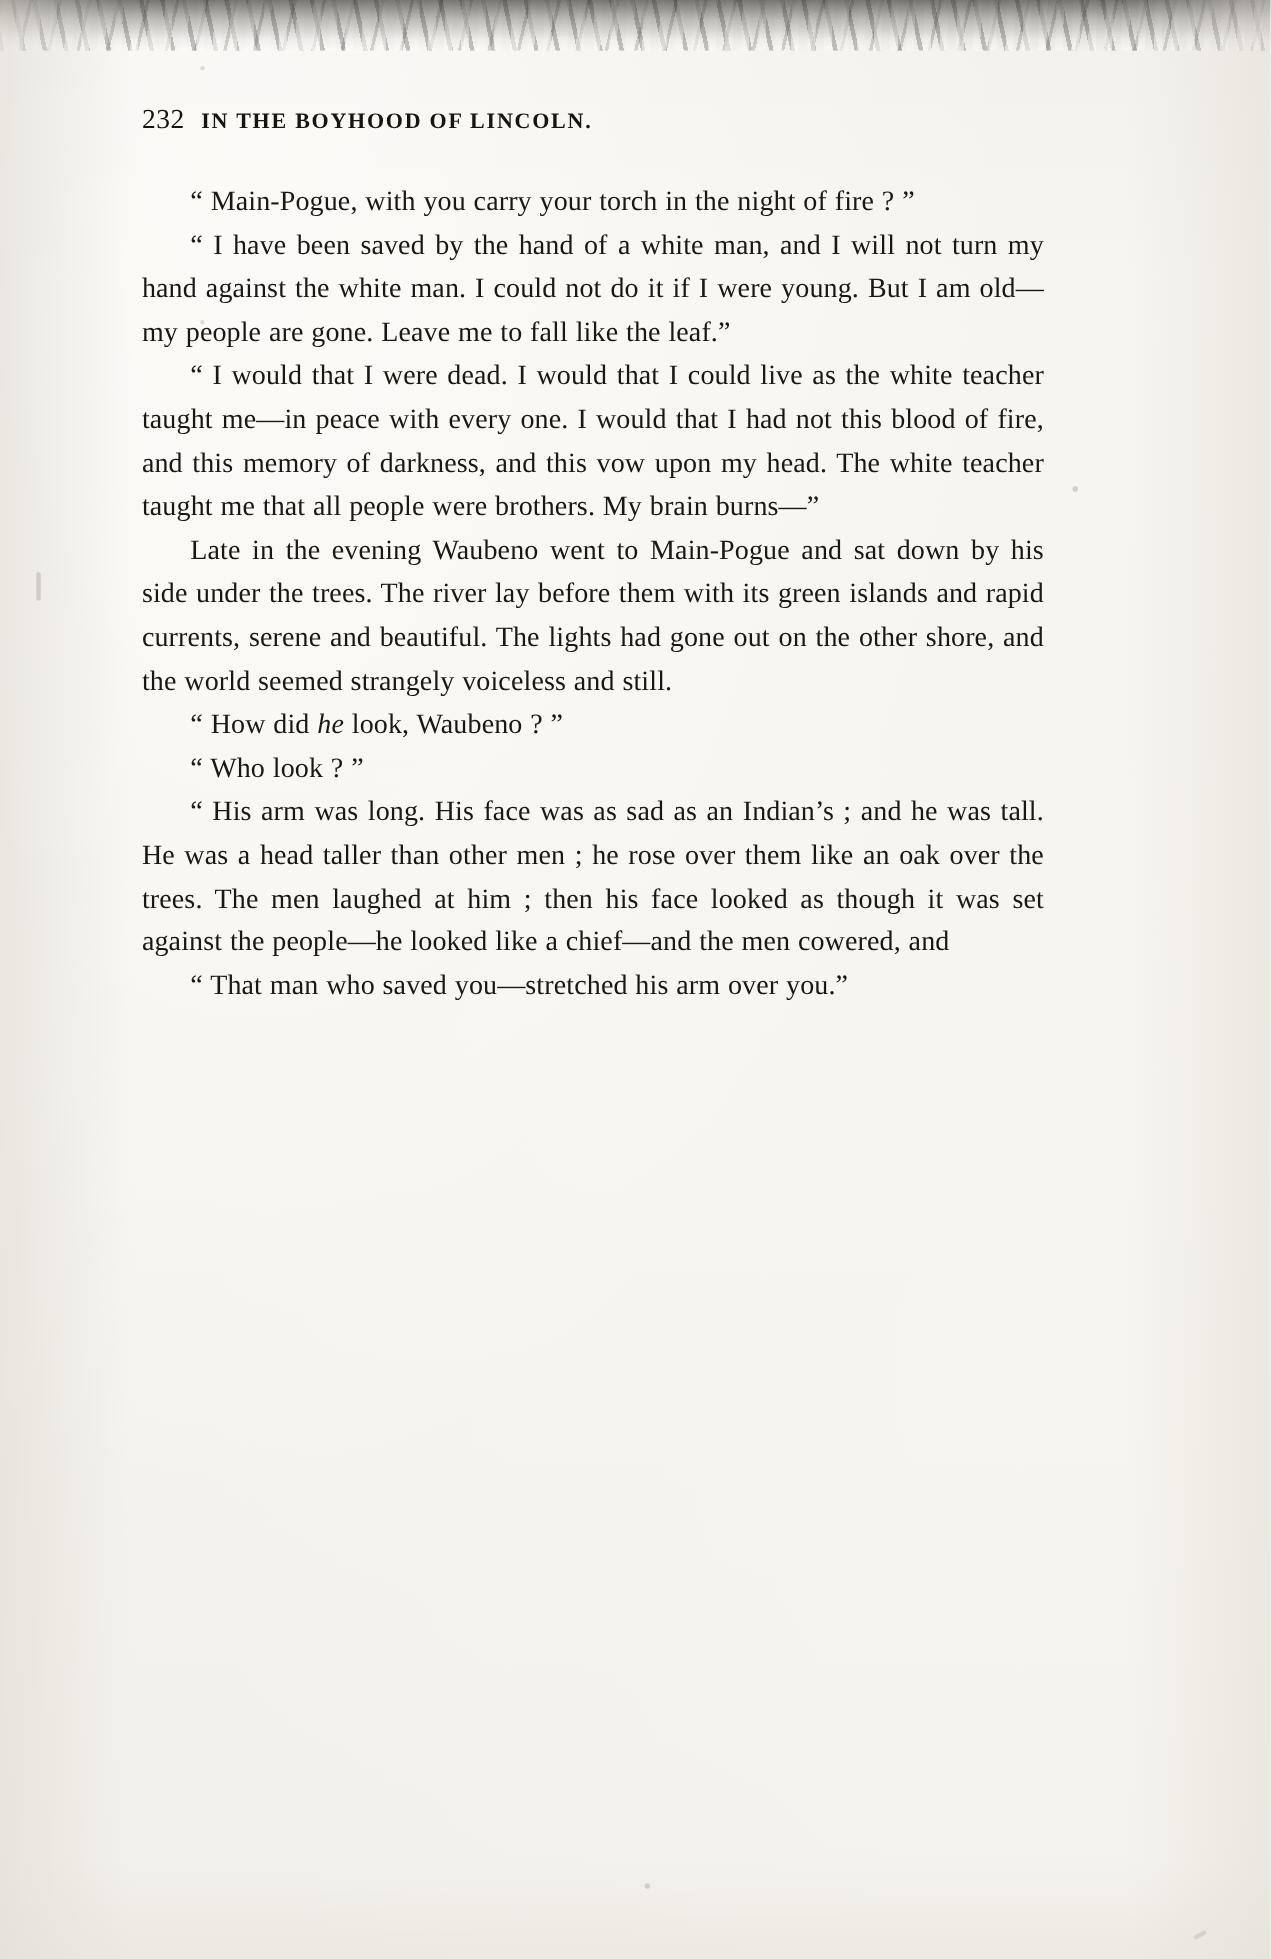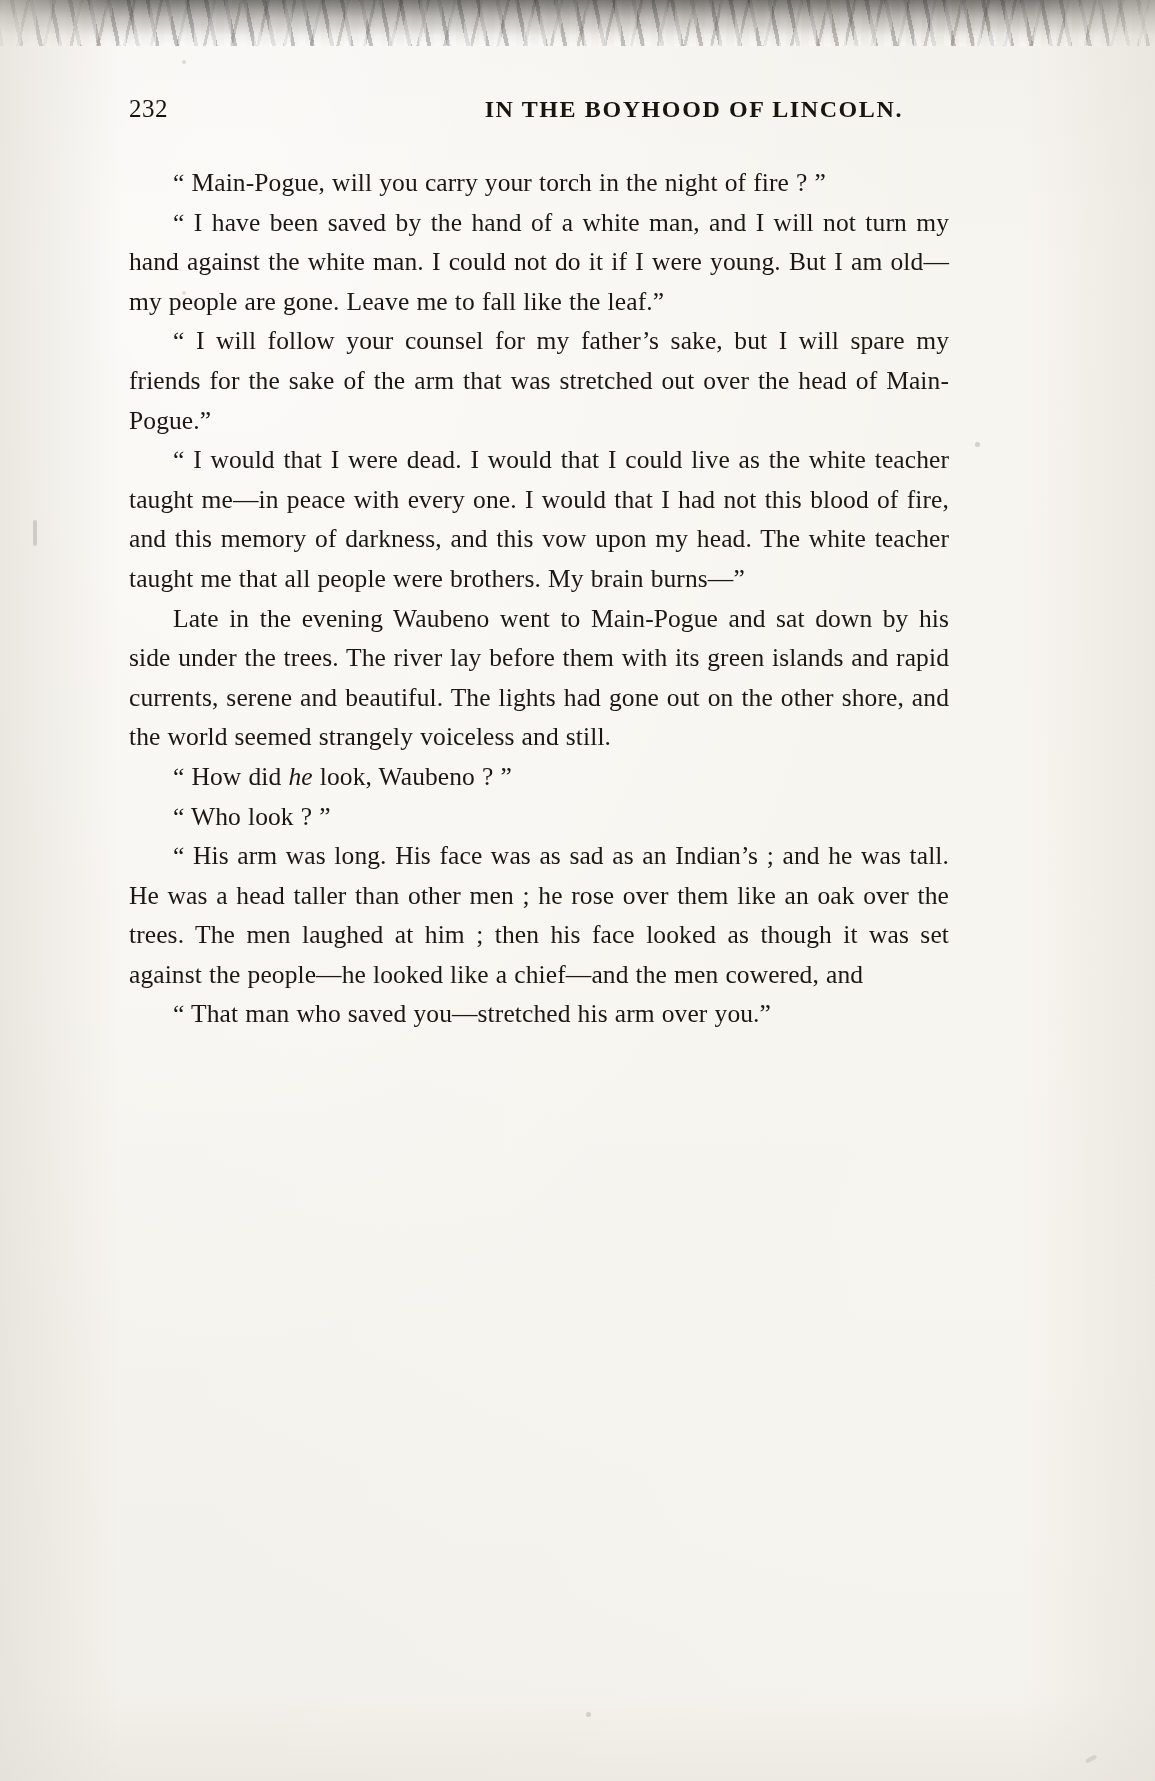--- a/index.html
+++ b/index.html
@@ -83,22 +83,22 @@
   .folio {
     font-family: "Liberation Serif", serif;
     font-size: 25px;
     letter-spacing: 0.5px;
     color: #17140f;
     width: 54px;
     flex: none;
   }
   .head-title {
     flex: 1;
-    text-align: right;
-    font-size: 24px;
+    text-align: left;
+    font-size: 20px;
     letter-spacing: 1.6px;
     font-weight: bold;
     color: #18150f;
     padding-right: 46px;
     white-space: nowrap;
   }
 
   p.para {
     margin: 0;
     text-indent: 44px;
@@ -144,23 +144,22 @@
   <div class="mark mark-top-dot"></div>
   <div class="mark mark-mid-dot"></div>
 
   <div class="content">
 
     <div class="running-head">
       <span class="folio">232</span>
       <span class="head-title">IN THE BOYHOOD OF LINCOLN.</span>
     </div>
 
-    <p class="para">“ Main-Pogue, will you carry your torch in the night of fire ? ”</p>
+    <p class="para">“ Main-Pogue, with you carry your torch in the night of fire ? ”</p>
     <p class="para">“ I have been saved by the hand of a white man, and I will not turn my hand against the white man.   I could not do it if I were young.   But I am old—my people are gone.   Leave me to fall like the leaf.”</p>
-    <p class="para">“ I will follow your counsel for my father’s sake, but I will spare my friends for the sake of the arm that was stretched out over the head of Main-Pogue.”</p>
     <p class="para">“ I would that I were dead.   I would that I could live as the white teacher taught me—in peace with every one.   I would that I had not this blood of fire, and this memory of darkness, and this vow upon my head.   The white teacher taught me that all people were brothers.   My brain burns—”</p>
     <p class="para">Late in the evening Waubeno went to Main-Pogue and sat down by his side under the trees.   The river lay before them with its green islands and rapid currents, serene and beautiful.   The lights had gone out on the other shore, and the world seemed strangely voiceless and still.</p>
 
     <p class="para">
       <span>“ How did </span><em>he</em><span> look, Waubeno ? ”</span>
     </p>
 
     <p class="para">“ Who look ? ”</p>
     <p class="para">“ His arm was long.   His face was as sad as an Indian’s ; and he was tall.   He was a head taller than other men ; he rose over them like an oak over the trees.   The men laughed at him ; then his face looked as though it was set against the people—he looked like a chief—and the men cowered, and</p>
     <p class="para">“ That man who saved you—stretched his arm over you.”</p>

